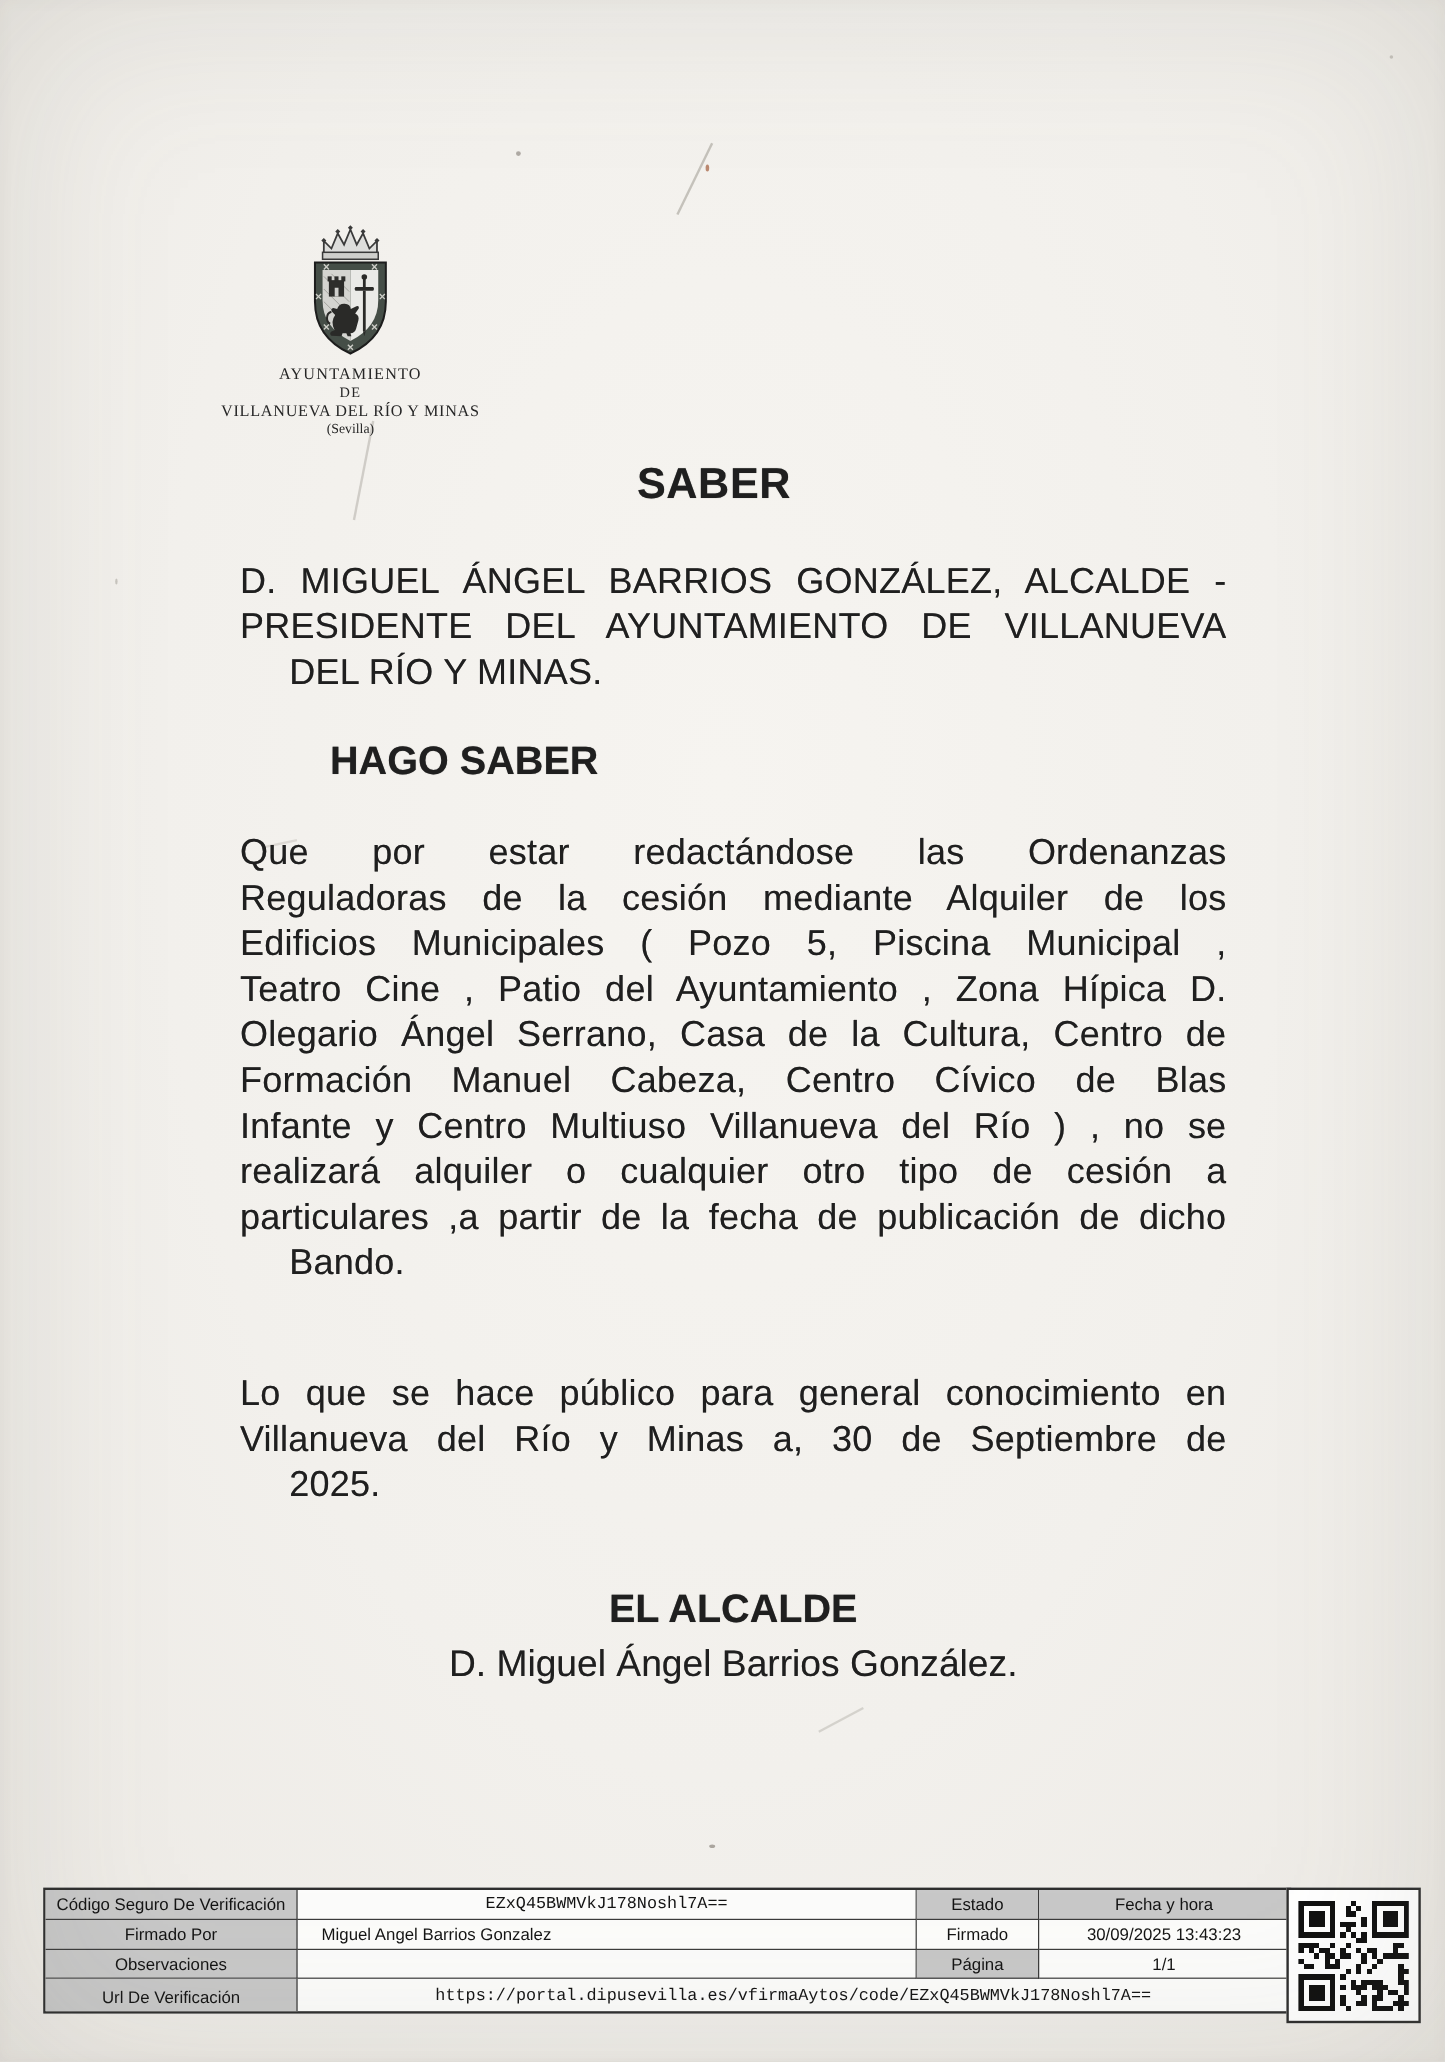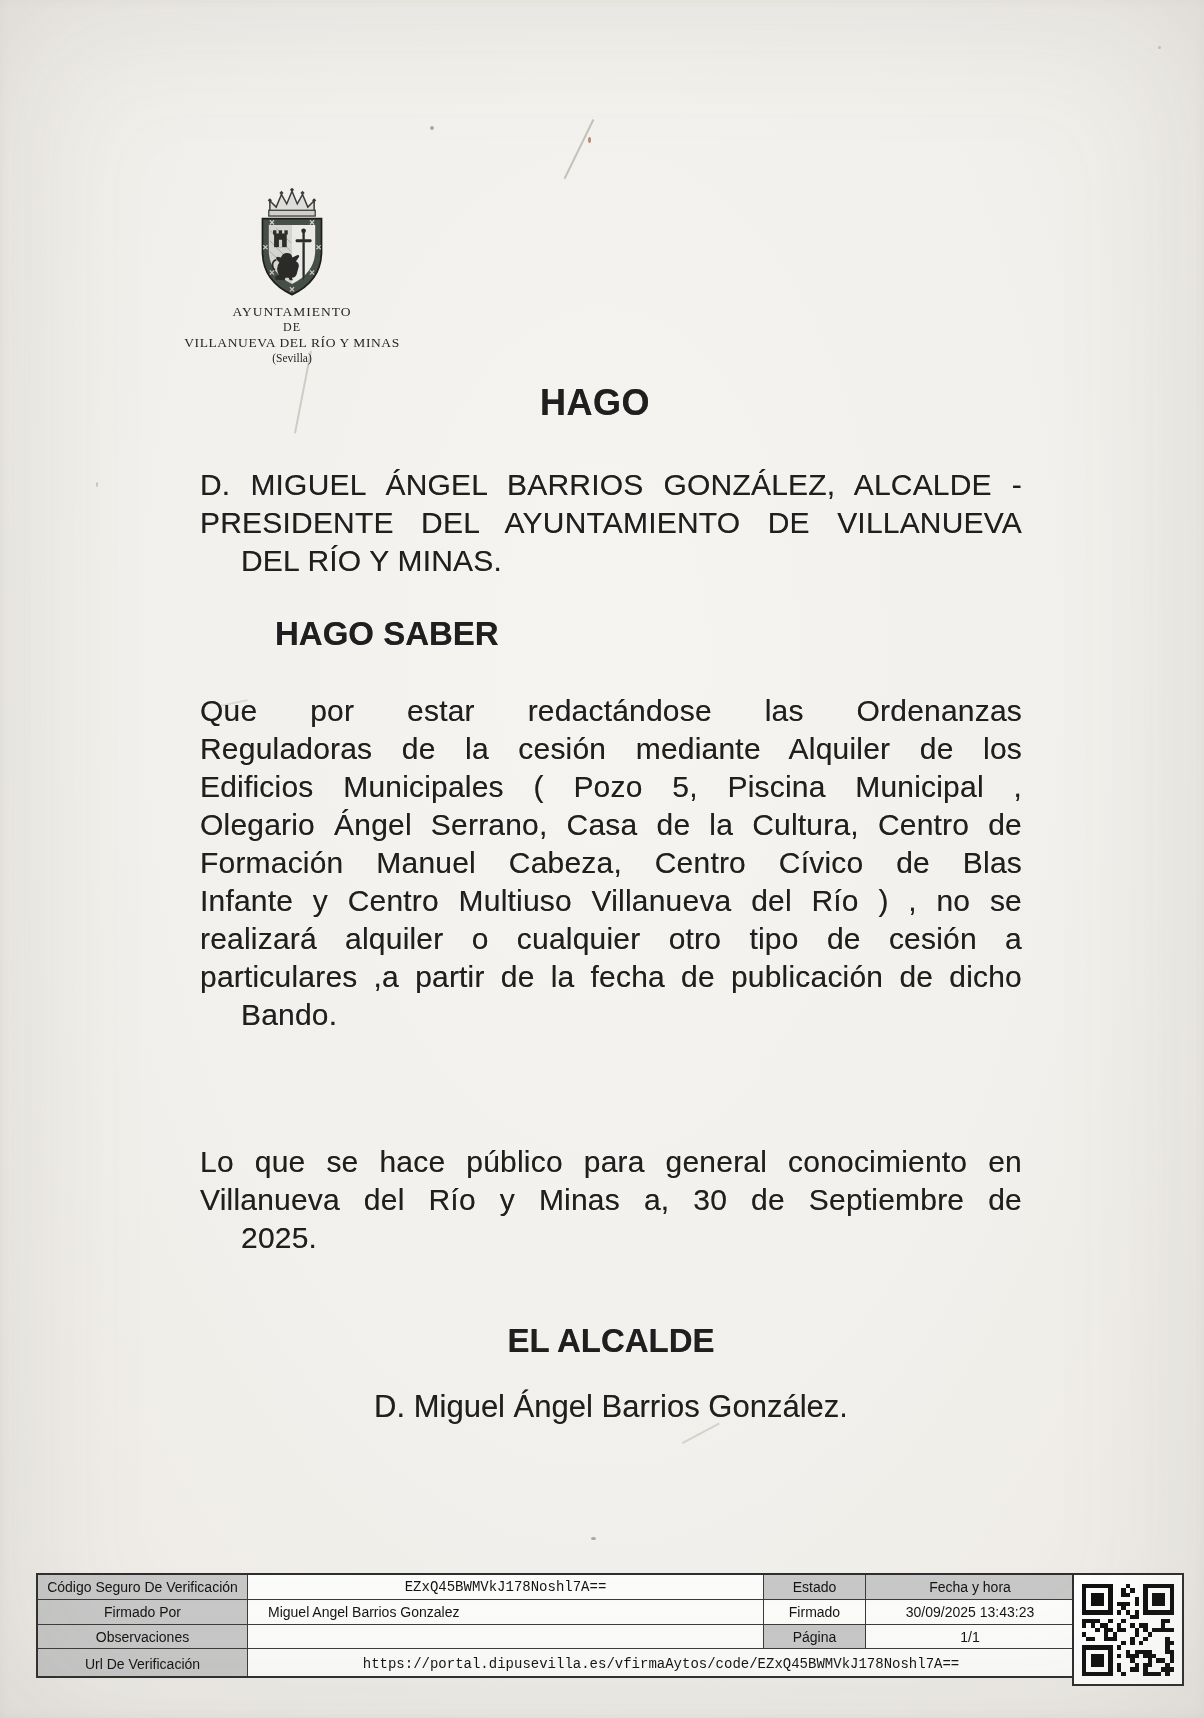--- a/index.html
+++ b/index.html
@@ -28,21 +28,21 @@
   .intro{top:466px;}
   .body1{top:692px;}
   .body2{top:1143px;}
   .jline{text-align:justify;text-align-last:justify;height:38px;overflow:hidden;white-space:nowrap0;}
   .jline.last{text-align-last:left;margin-left:41px;}
   .subheading{position:absolute;left:275px;top:615px;font-size:33px;font-weight:bold;
     text-shadow:0 0 .6px rgba(20,20,20,.6);}
   .sig-role{position:absolute;left:200px;top:1322px;width:822px;text-align:center;
     font-size:33px;font-weight:bold;text-shadow:0 0 .6px rgba(20,20,20,.6);}
   .sig-name{position:absolute;left:200px;top:1369px;width:822px;text-align:center;
-    font-size:31px;text-shadow:0 0 .5px rgba(25,25,25,.5);margin-top:20px;}
+    font-size:31px;text-shadow:0 0 .5px rgba(25,25,25,.5);}
 
   
   .vtable{position:absolute;left:36px;top:1573px;width:1040px;height:105px;box-sizing:border-box;
     display:grid;grid-template-columns:210px 516px 102px 1fr;grid-template-rows:25px 25px 24px auto;
     border:2px solid #2e2e2e;background:#fcfcfb;font-size:14px;color:#141414;}
   .vc{border-right:1px solid #3b3b3b;border-bottom:1px solid #3b3b3b;display:flex;
     align-items:center;justify-content:center;overflow:hidden;white-space:nowrap;}
   .vc.label{background:#c8c8c8;}
   .vc.left{justify-content:flex-start;padding-left:20px;}
   .vc.mono{font-family:"Liberation Mono", monospace;font-size:14px;}
@@ -134,34 +134,35 @@
       </g>
     </svg>
     <div class="logo-caption">
       <div class="cap1">AYUNTAMIENTO</div>
       <div class="cap2">DE</div>
       <div class="cap3">VILLANUEVA  DEL  RÍO Y MINAS</div>
       <div class="cap4">(Sevilla)</div>
     </div>
   </div>
 
-  <div class="doc-title">HAGO</div>
+  <div class="doc-title">SABER</div>
 
   <div class="para intro">
       <div class="jline">D. MIGUEL ÁNGEL BARRIOS GONZÁLEZ, ALCALDE -</div>
       <div class="jline">PRESIDENTE DEL AYUNTAMIENTO DE VILLANUEVA</div>
       <div class="jline last">DEL RÍO Y MINAS.</div>
     </div>
 
   <div class="subheading">HAGO SABER</div>
 
   <div class="para body1">
       <div class="jline">Que por estar redactándose las Ordenanzas</div>
       <div class="jline">Reguladoras de la cesión  mediante Alquiler de los</div>
       <div class="jline">Edificios Municipales ( Pozo 5, Piscina Municipal ,</div>
+      <div class="jline">Teatro Cine , Patio del Ayuntamiento , Zona Hípica D.</div>
       <div class="jline">Olegario Ángel Serrano, Casa de la Cultura, Centro de</div>
       <div class="jline">Formación Manuel Cabeza, Centro Cívico de Blas</div>
       <div class="jline">Infante y Centro Multiuso Villanueva del Río ) , no se</div>
       <div class="jline">realizará alquiler o cualquier otro tipo de cesión a</div>
       <div class="jline">particulares ,a partir de la fecha de publicación de dicho</div>
       <div class="jline last">Bando.</div>
     </div>
 
   <div class="para body2">
       <div class="jline">Lo que se hace público para general conocimiento en</div>

